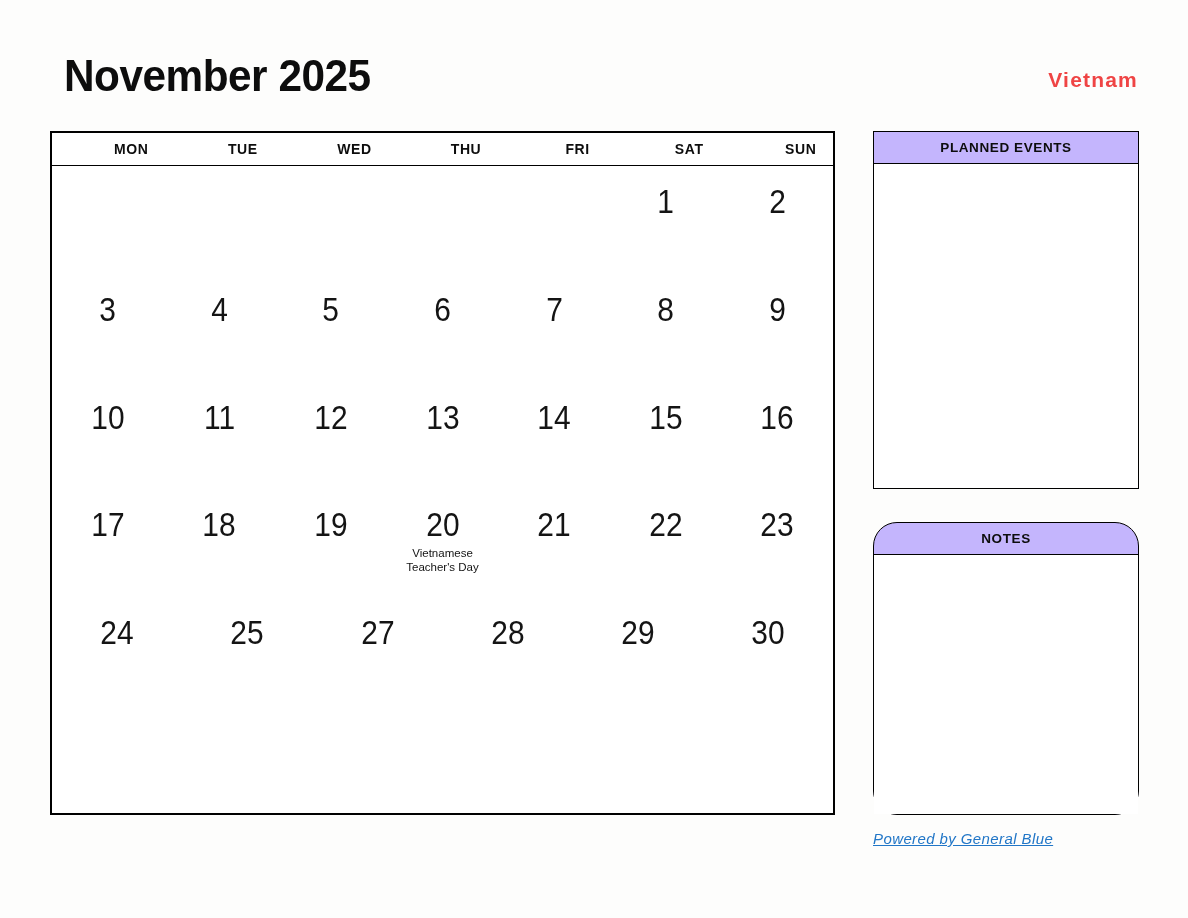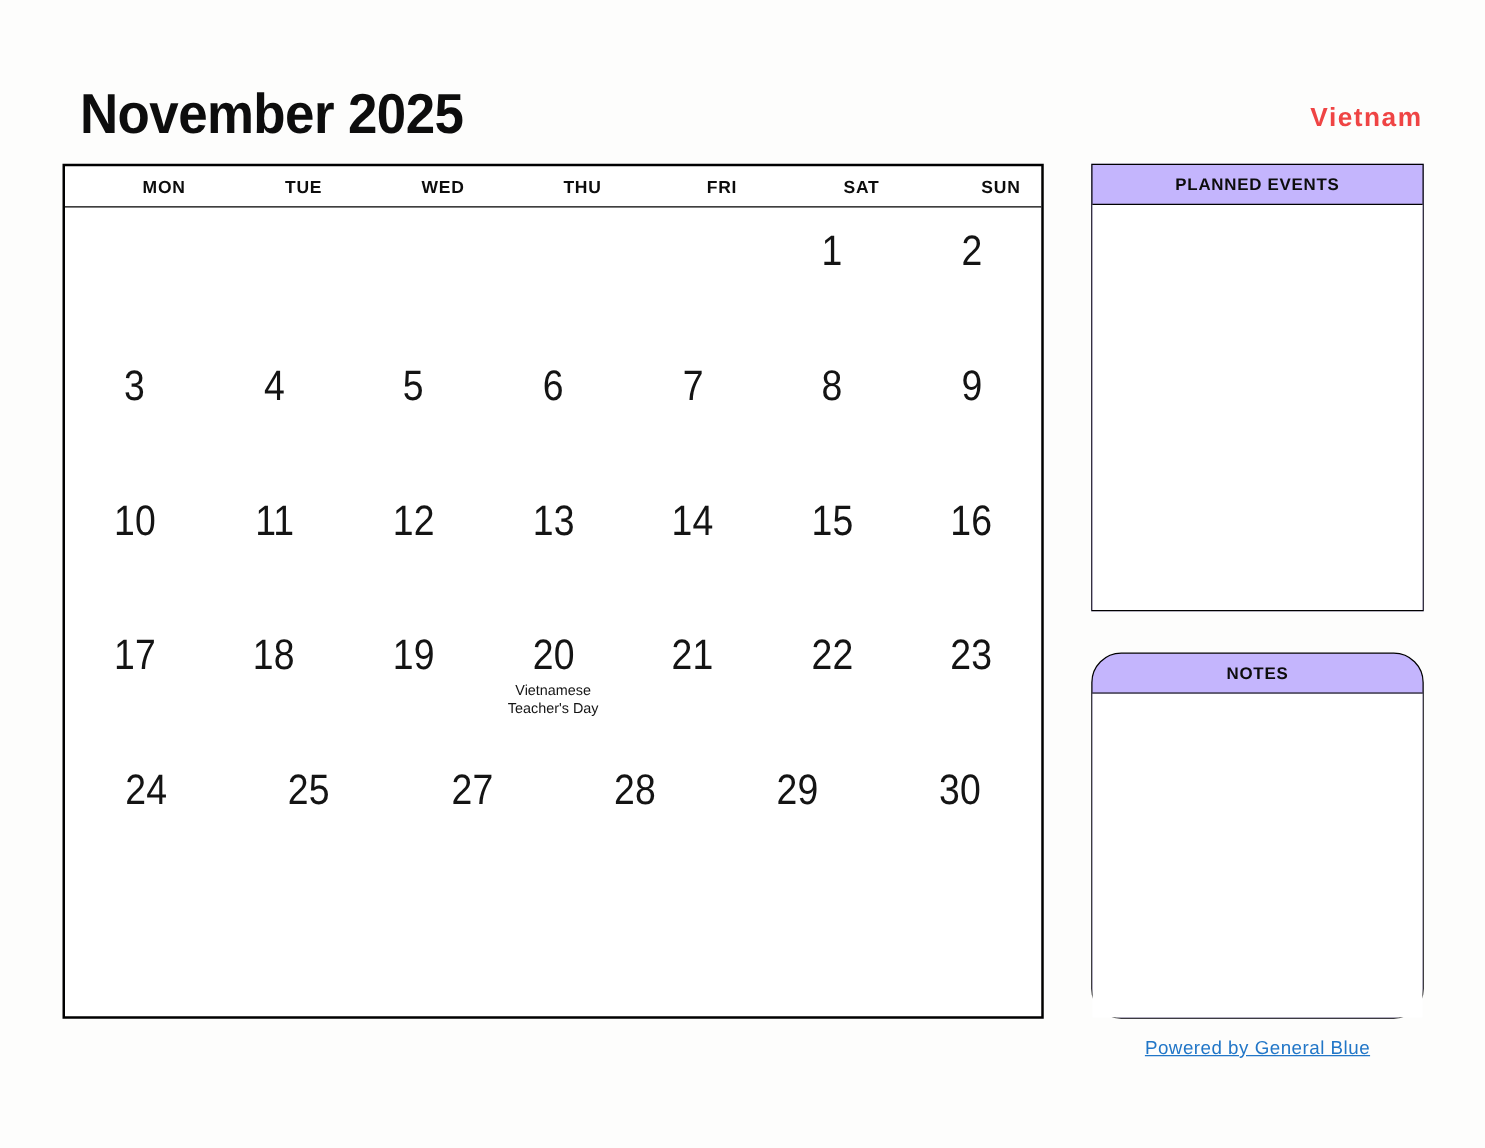--- a/index.html
+++ b/index.html
@@ -14,21 +14,21 @@
     font-family: "Liberation Sans", sans-serif;
     color: #111111;
     overflow: hidden;
     position: relative;
   }
 
   
   #page-header {
     position: absolute;
     left: 50px;
-    top: 60px;
+    top: 45px;
     width: 1088px;
     height: 72px;
   }
   #month-title {
     position: absolute;
     left: 14px;
     top: 0;
     font-size: 45px;
     font-weight: bold;
     letter-spacing: -0.5px;
@@ -144,27 +144,28 @@
     height: calc(100% - 32px);
     background: #ffffff;
   }
 
   
   #footer-link {
     position: absolute;
     left: 873px;
     top: 830px;
     width: 266px;
-    text-align: center;
+    text-align: left;
     font-size: 15px;
     letter-spacing: 0.4px;
     color: #2176c7;
     text-decoration: underline;
     white-space: nowrap;
     cursor: pointer;
+    font-style: italic;
   }
 </style>
 </head>
 <body>
 
 <div id="page-header">
   <div id="month-title">November 2025</div>
   <div id="country-label">Vietnam</div>
 </div>
 

